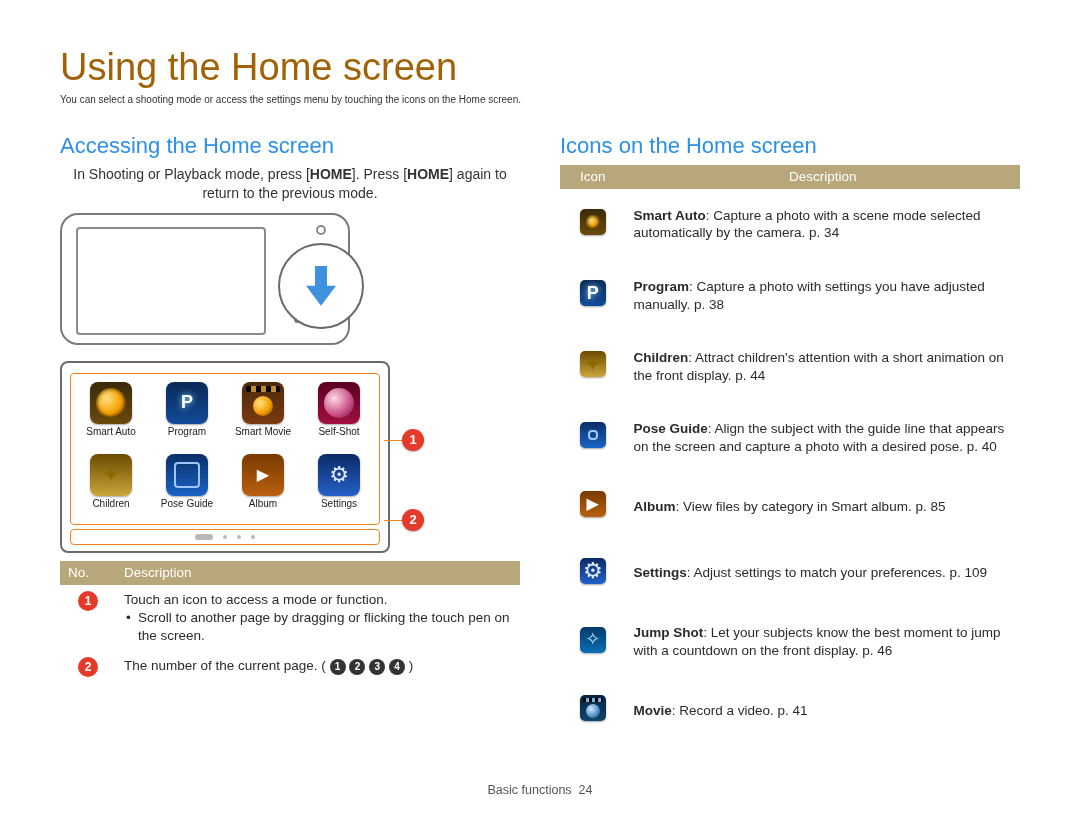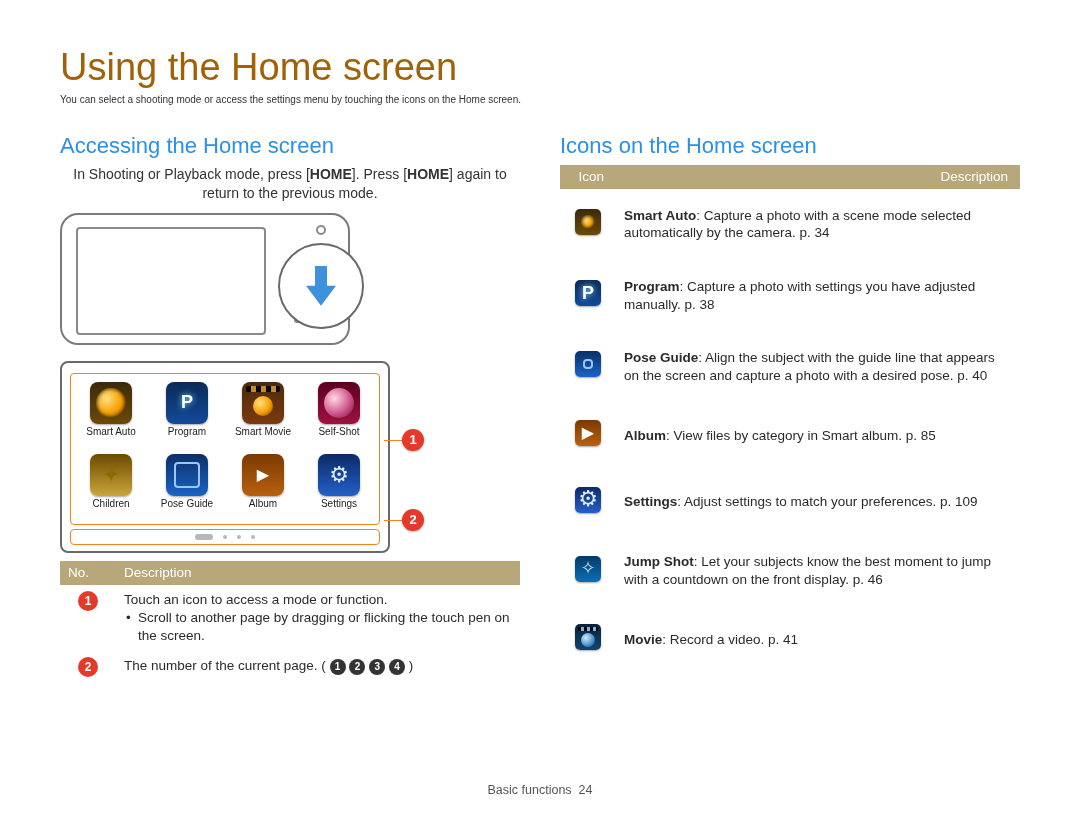--- a/index.html
+++ b/index.html
@@ -196,21 +196,21 @@
   }
   .numcirc.red { background: #e53a2a; }
   ul.bul { list-style: none; padding-left: 0; }
   ul.bul li { position: relative; padding-left: 14px; }
   ul.bul li::before { content: "•"; position: absolute; left: 2px; top: 0; }
 
   
   table.icons { width: 100%; border-collapse: collapse; font-size: 13.5px; }
   table.icons th {
     background: #b7a77b; color: #fff; font-weight: 400;
-    text-align: right; padding: 4px 12px; height: 24px;
+    text-align: center; padding: 4px 20px; height: 24px;
   }
   table.icons th.ic { width: 56px; }
   table.icons td { padding: 18px 8px; vertical-align: middle; line-height: 1.3; }
   table.icons td.icell { width: 56px; text-align: center; }
   table.icons b { font-weight: 700; }
 
   .footer {
     position: absolute; bottom: 18px; left: 0; right: 0;
     text-align: center; font-size: 12.5px; color: #555;
   }
@@ -336,20 +336,24 @@
           <tbody id="icons-body">
             <tr>
               <td class="icell"><div class="icon sm ic-smart" style="display: inline-block;"></div></td>
               <td><b>Smart Auto</b><span>: Capture a photo with a scene mode selected automatically by the camera. p. 34</span></td>
             </tr>
             <tr>
               <td class="icell"><div class="icon sm ic-prog" style="display: inline-block;"></div></td>
               <td><b>Program</b><span>: Capture a photo with settings you have adjusted manually. p. 38</span></td>
             </tr>
             <tr>
+              <td class="icell"><div class="icon sm ic-child" style="display: inline-block;"></div></td>
+              <td><b>Children</b><span>: Attract children's attention with a short animation on the front display. p. 44</span></td>
+            </tr>
+            <tr>
               <td class="icell"><div class="icon sm ic-pose" style="display: inline-block;"></div></td>
               <td><b>Pose Guide</b><span>: Align the subject with the guide line that appears on the screen and capture a photo with a desired pose. p. 40</span></td>
             </tr>
             <tr>
               <td class="icell"><div class="icon sm ic-album" style="display: inline-block;"></div></td>
               <td><b>Album</b><span>: View files by category in Smart album. p. 85</span></td>
             </tr>
             <tr>
               <td class="icell"><div class="icon sm ic-settings" style="display: inline-block;"></div></td>
               <td><b>Settings</b><span>: Adjust settings to match your preferences. p. 109</span></td>

